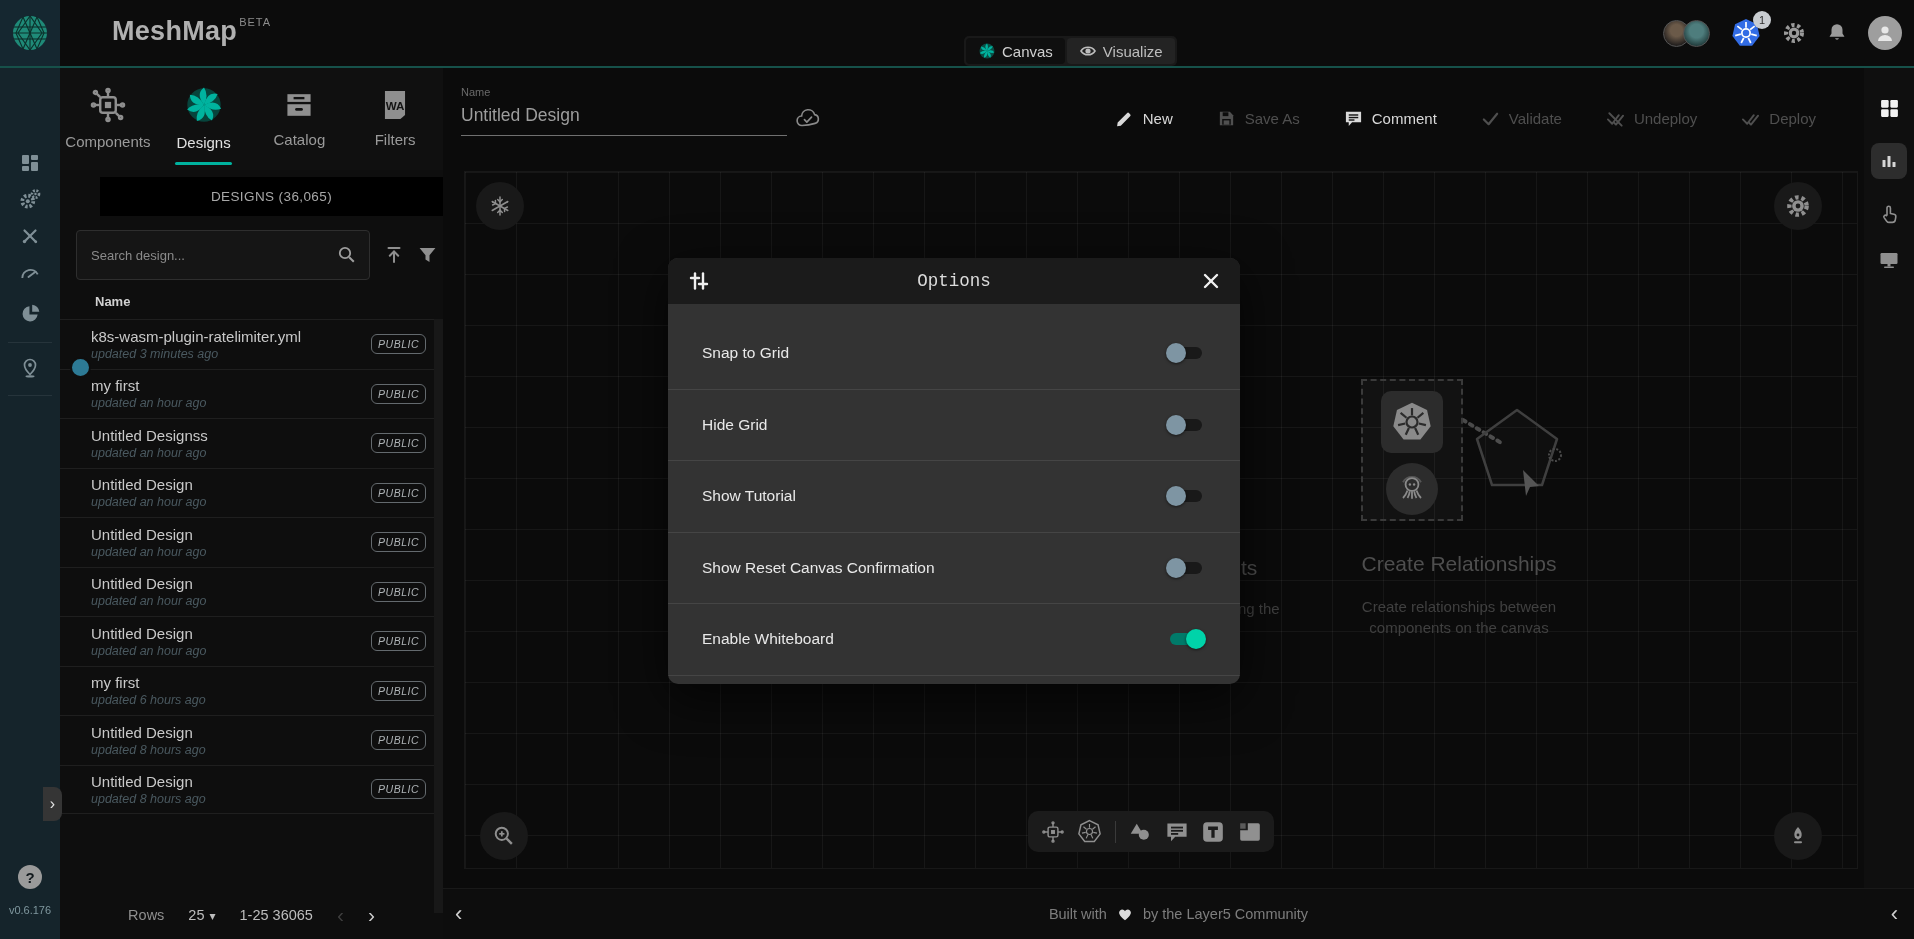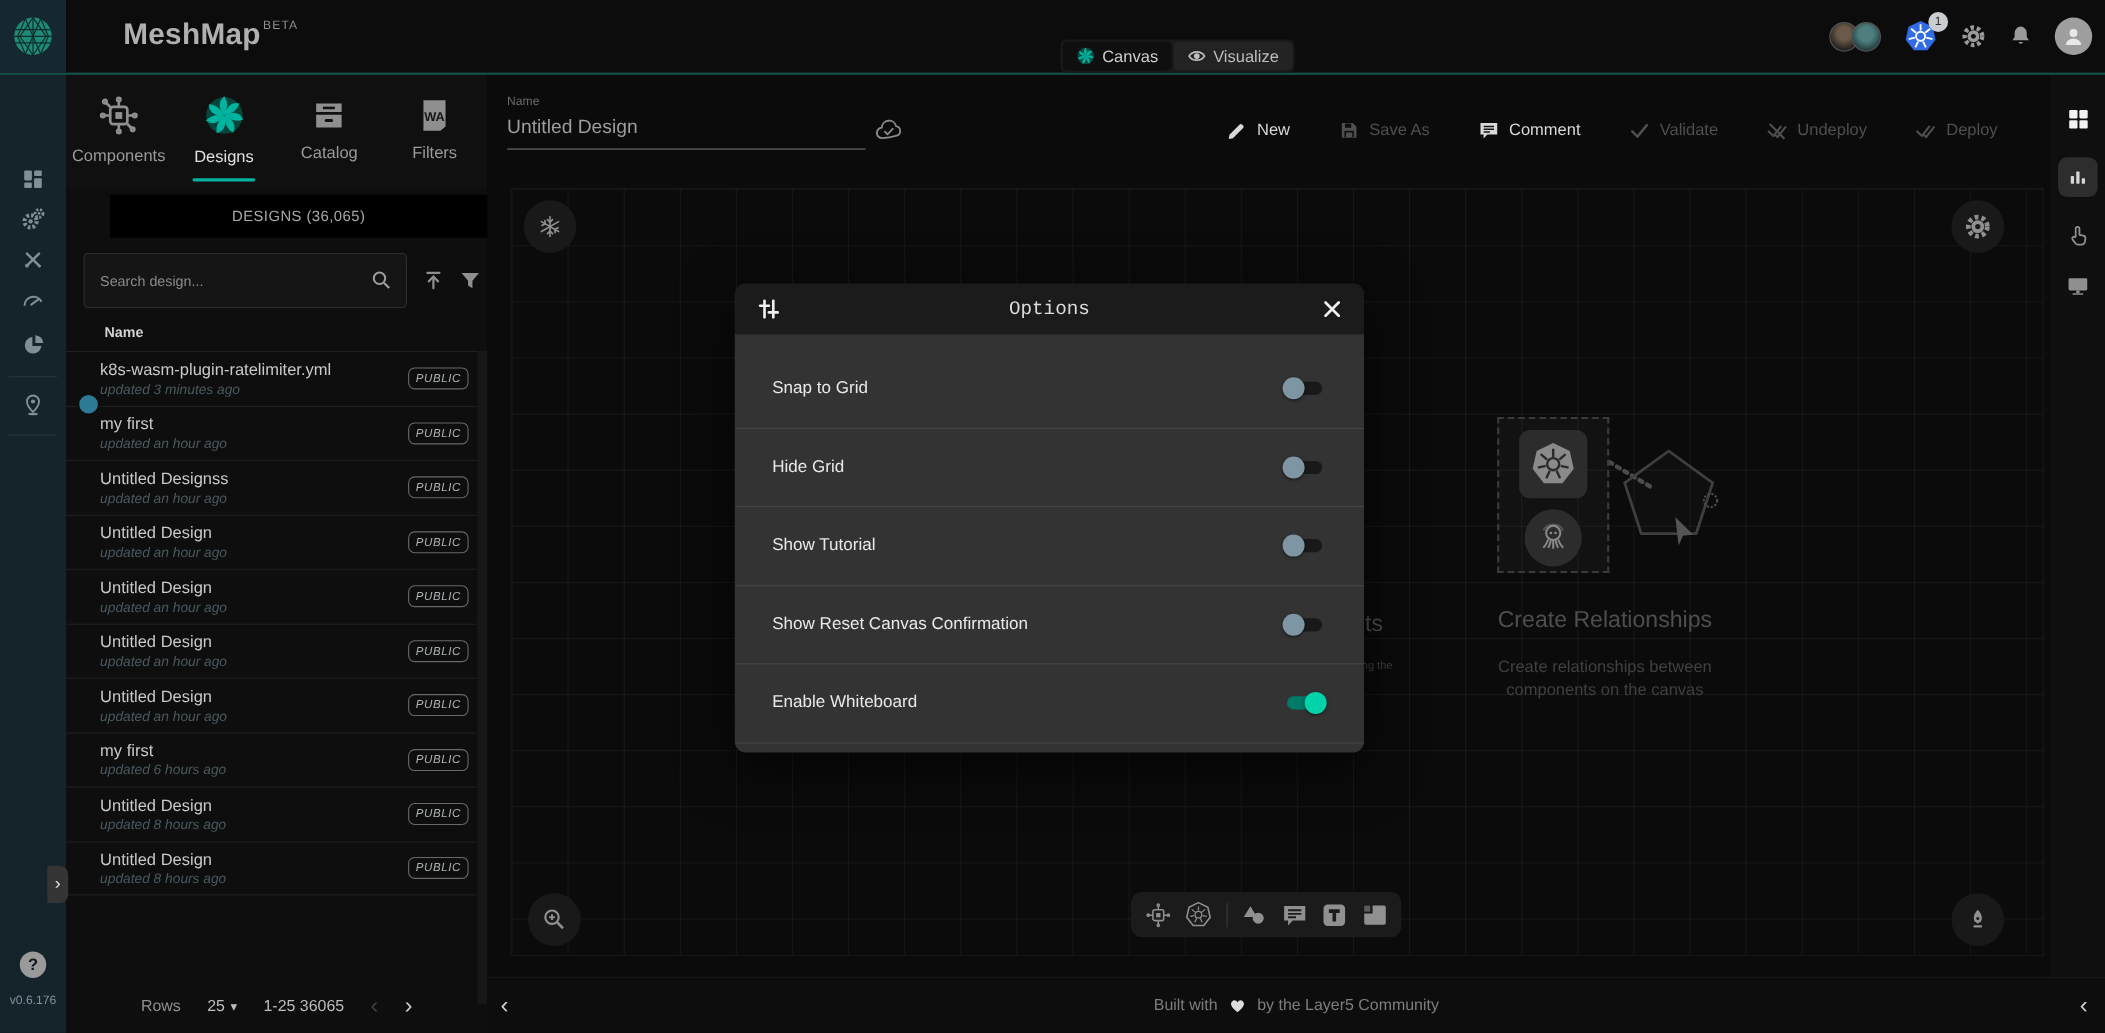--- a/index.html
+++ b/index.html
@@ -103,21 +103,21 @@
   .illus-box{position:absolute;left:1361px;top:379px;width:102px;height:142px;border:2px dashed #3a3a3a;
              background:rgba(255,255,255,.03);display:flex;flex-direction:column;align-items:center;
              gap:10px;padding-top:10px;box-sizing:border-box;z-index:2;}
   .illus-k8s{width:62px;height:62px;border-radius:10px;background:#2c2c2c;display:flex;align-items:center;justify-content:center;}
   .illus-squid{width:52px;height:52px;border-radius:50%;background:#2c2c2c;display:flex;align-items:center;
                justify-content:center;color:#8a8a8a;}
   .illus-link{position:absolute;left:1455px;top:392px;z-index:1;}
   .onb-title{position:absolute;left:1330px;top:552px;width:258px;text-align:center;font-size:21px;color:#4e4e4e;}
   .onb-desc{position:absolute;left:1330px;top:596px;width:258px;text-align:center;font-size:15px;color:#404040;line-height:21px;}
   .frag-title{position:absolute;left:1241px;top:556px;font-size:21px;color:#4e4e4e;}
-  .frag-desc{position:absolute;left:1238px;top:600px;font-size:10px;color:#404040;}
+  .frag-desc{position:absolute;left:1238px;top:600px;font-size:15px;color:#404040;}
 
   
   .footer{position:absolute;left:443px;right:0;bottom:0;height:50px;background:#0d0d0d;border-top:1px solid #191919;
           display:flex;align-items:center;justify-content:center;gap:9px;color:#7d7d7d;font-size:14.5px;z-index:5;}
   .foot-chv{position:absolute;top:0;height:50px;display:flex;align-items:center;font-size:22px;color:#cfcfcf;cursor:pointer;}
   .foot-chv.left{left:12px;}
   .foot-chv.right{right:16px;}
 
   
   .rrail{position:absolute;right:0;top:66px;width:50px;bottom:50px;background:#0f0f0f;display:flex;

